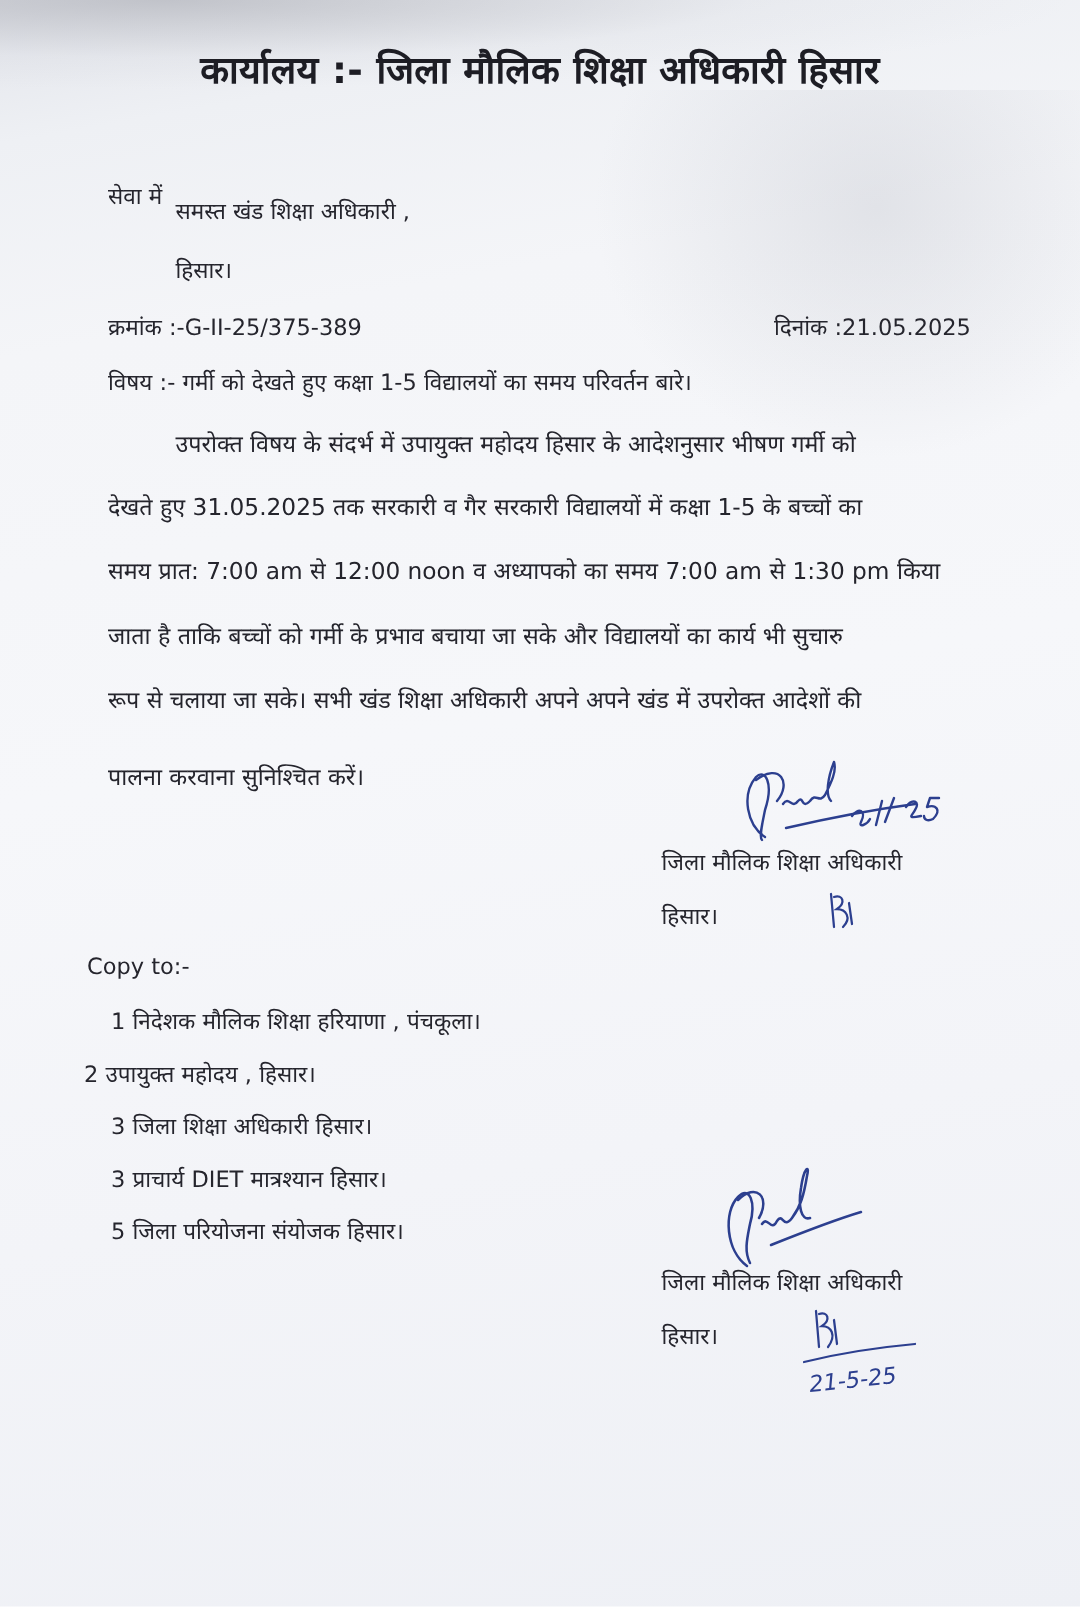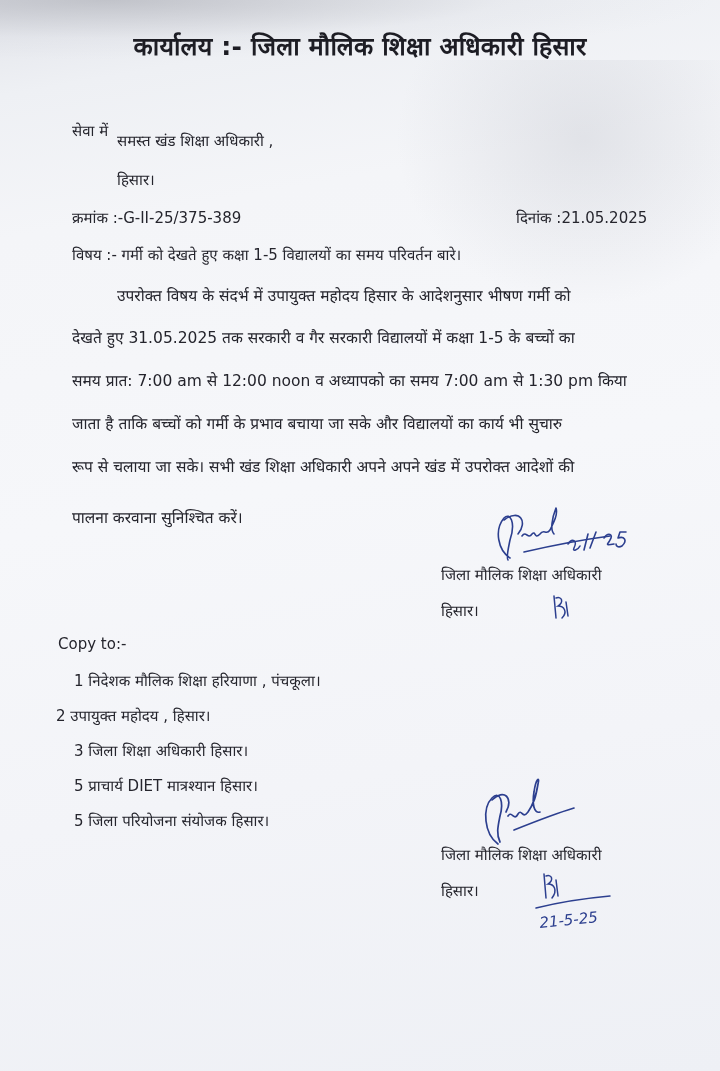--- a/index.html
+++ b/index.html
@@ -90,21 +90,21 @@
       <path d="M8 6 C14 4 16 10 10 14 C16 14 20 20 14 26"></path>
       <path d="M18 10 L20 24"></path>
     </g>
   </svg>
 </div>
 
 <div class="abs txt" style="left:58px; top:635px; font-size:15px;">Copy to:-</div>
 <div class="abs txt" style="left:74px; top:670px;text-align:center;">1 निदेशक मौलिक शिक्षा हरियाणा , पंचकूला।</div>
 <div class="abs txt" style="left:56px; top:705px;">2 उपायुक्त महोदय , हिसार।</div>
 <div class="abs txt" style="left:74px; top:740px;">3 जिला शिक्षा अधिकारी  हिसार।</div>
-<div class="abs txt" style="left:74px; top:775px;">5 प्राचार्य DIET मात्रश्यान हिसार।</div>
+<div class="abs txt" style="left:74px; top:775px;">3 प्राचार्य DIET मात्रश्यान हिसार।</div>
 <div class="abs txt" style="left:74px; top:810px;">5 जिला परियोजना संयोजक हिसार।</div>
 
 <div class="sig" style="left:478px; top:768px;">
   <svg width="110" height="90" viewBox="0 0 110 90">
     <g fill="none" stroke="#2c3f8f" stroke-width="1.7" stroke-linecap="round" stroke-linejoin="round">
       <path d="M20 76 C6 66 4 40 14 30 C22 22 26 34 22 48 C20 58 18 66 22 74"></path>
       <path d="M14 32 C26 20 36 30 28 44"></path>
       <path d="M30 48 C34 42 36 54 40 46 C44 40 44 52 50 44 C56 36 58 28 60 16 C62 8 58 10 56 24 C54 36 56 46 62 44"></path>
       <path d="M36 62 C56 54 76 46 96 40"></path>
     </g>

